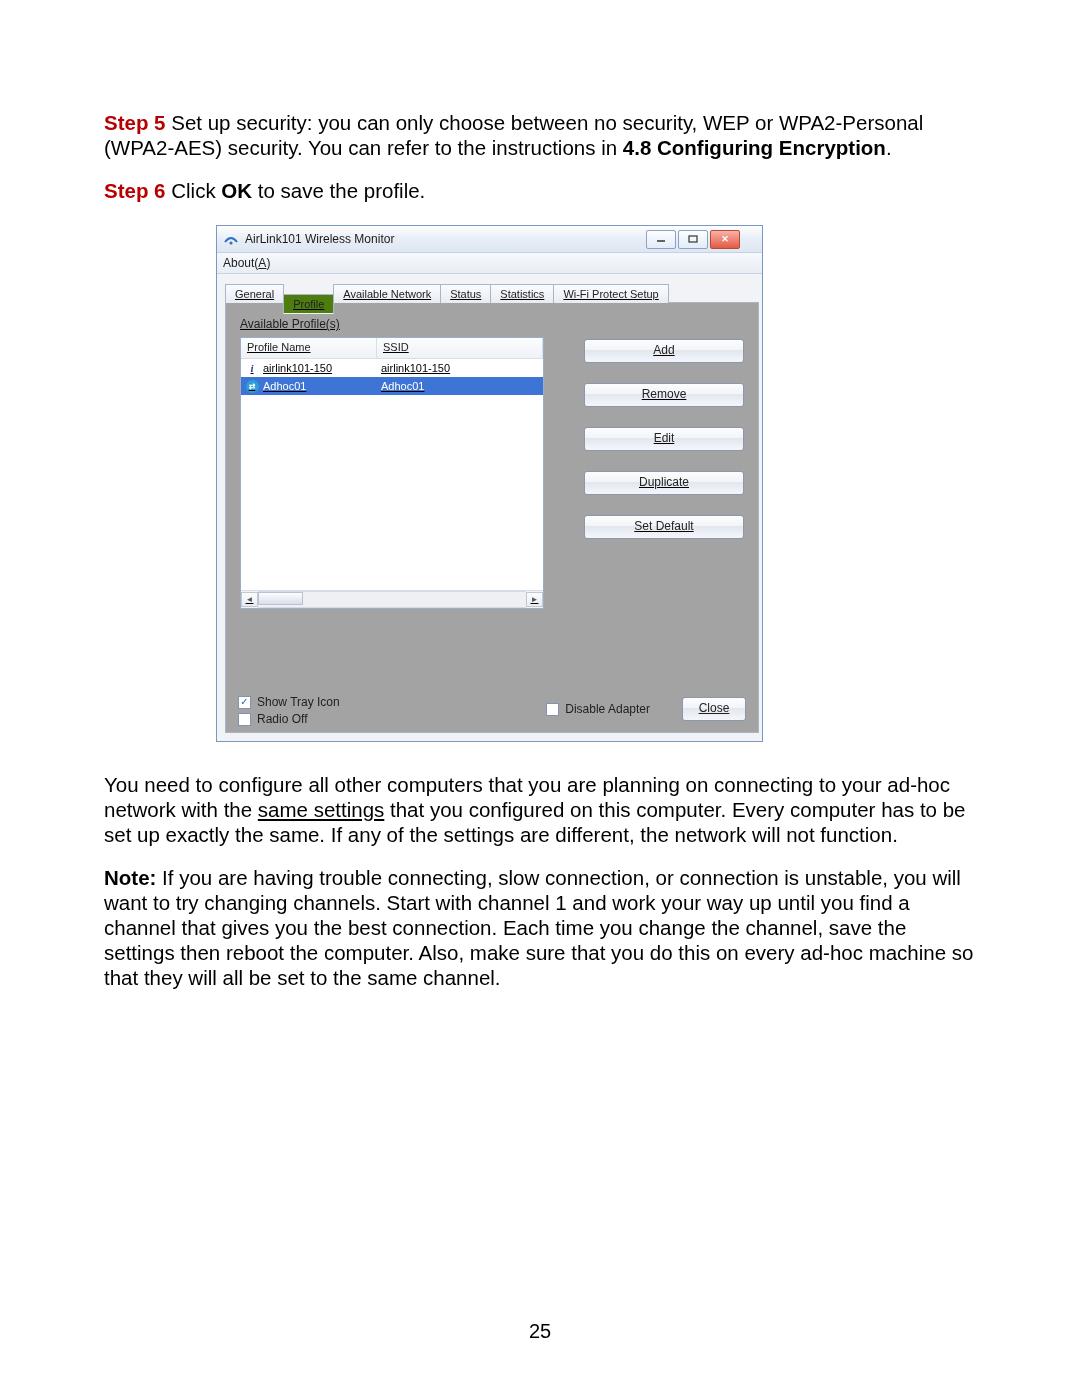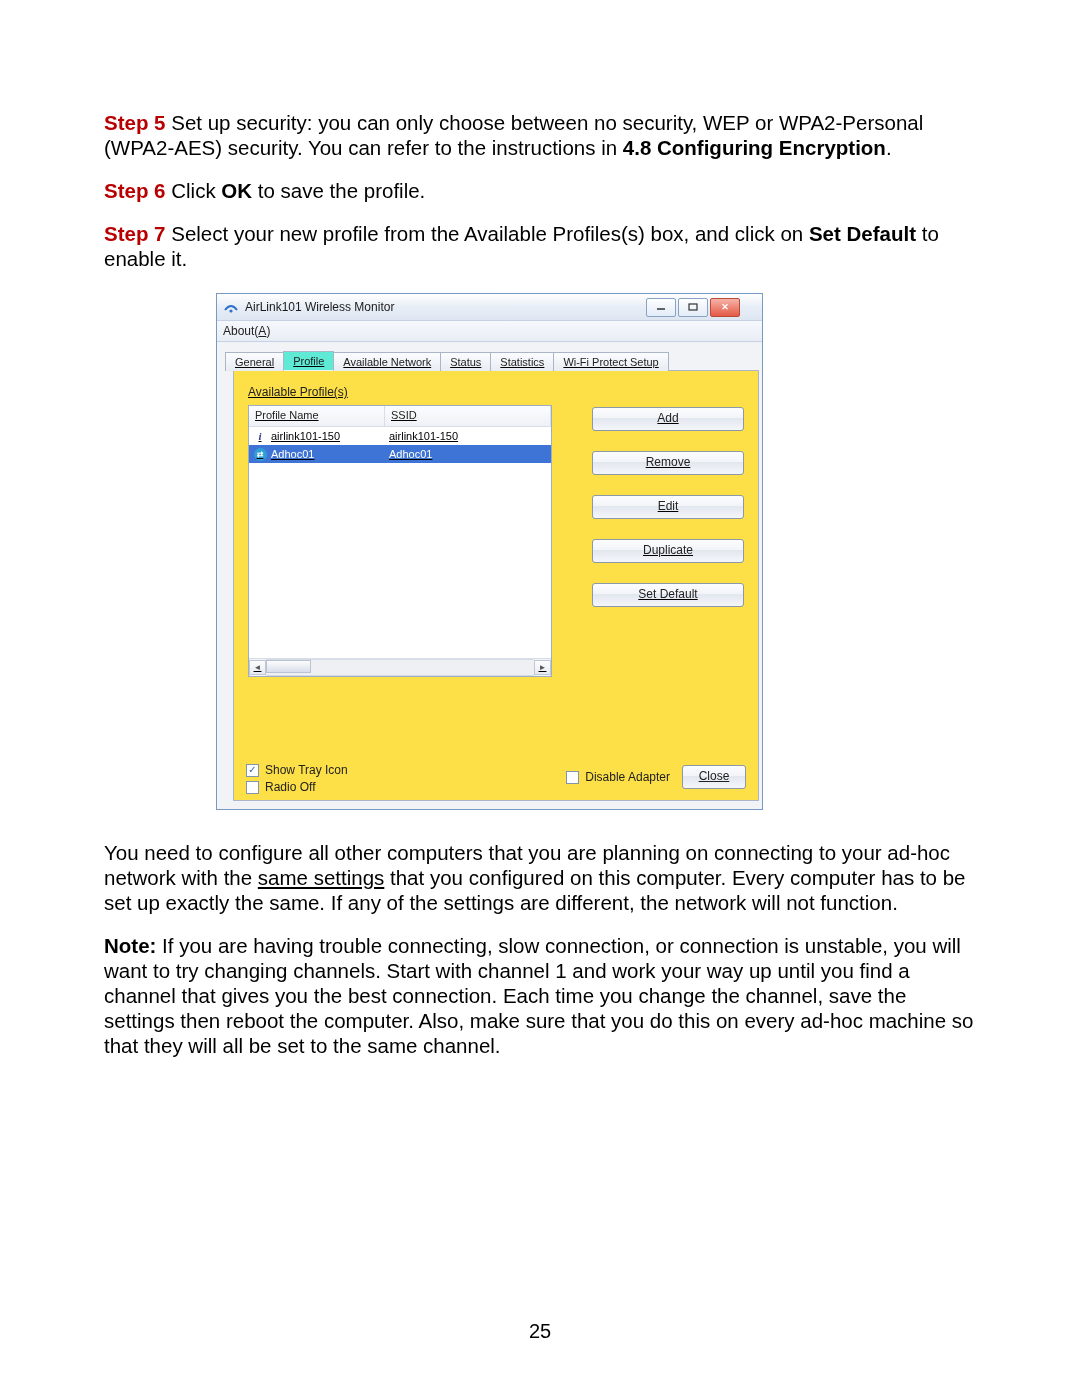--- a/index.html
+++ b/index.html
@@ -98,33 +98,32 @@
     padding: 3px 9px 3px 9px;
     border: 1px solid #aab6c6;
     border-bottom: none;
     background: linear-gradient(#fbfcfe,#e7ecf3);
     margin-right: -1px;
     position: relative;
     top: 1px;
     cursor: default;
   }
   .tab.active {
-    background: #5eead4;
+    background: #4d7c0f;
     border-bottom: 1px solid #f1f3f6;
-    top: 1px;
+    top: 12px;
     z-index: 2;
   }
   .tabbody {
     border: 1px solid #aab6c6;
     border-top:none;
-    background:#fde047;
+    background:#a3a3a3;
     min-height: 430px;
     position: relative;
     box-sizing: border-box;
-    margin-left: 8px;
   }
   .profiles-label {
     font-size: 12px;
     color:#222;
     padding: 14px 0 6px 14px;
   }
   .content-row {
     display:flex;
     padding: 0 14px 0 14px;
     gap: 40px;
@@ -220,21 +219,21 @@
     font-size:12px;
     color:#222;
   }
   .check-col { display:flex;flex-direction:column;gap:3px; }
   .chk { display:flex;align-items:center;gap:6px; }
   .chk .box {
     width:13px;height:13px;border:1px solid #8395ad;background:#fff;box-sizing:border-box;
     display:flex;align-items:center;justify-content:center;font-size:10px;line-height:1;color:#2a6ab3;
   }
   .mid-spacer { flex:1; }
-  .right-group { display:flex;align-items:center;gap:12px; margin-top:2px;}
+  .right-group { display:flex;align-items:center;gap:32px; margin-top:2px;}
   .closebtn {
     width:62px;height:22px;
     background: linear-gradient(#fdfdfe 0%, #f2f4f8 45%, #e2e6ee 46%, #f4f6fa 100%);
     border: 1px solid #8b98ab;border-radius:3px;
     font-size:12px;text-align:center;line-height:20px;
     text-decoration: underline;
   }
 
   .page-number {
     position:absolute;
@@ -252,23 +251,20 @@
 
   <div class="prose">
     <p>
       <span class="step-label">Step 5 </span><span>Set up security: you can only choose between no security, WEP or WPA2-Personal (WPA2-AES) security. You can refer to the instructions in </span><span class="b">4.8 Configuring Encryption</span><span>.</span>
     </p>
 
     <p>
       <span class="step-label">Step 6 </span><span>Click </span><span class="b">OK</span><span> to save the profile.</span>
     </p>
 
-    <p>
-      <span class="step-label">Step 7 </span><span>Select your new profile from the Available Profiles(s) box, and click on </span><span class="b">Set Default</span><span> to enable it.</span>
-    </p>
   </div>
 
   <div class="win-wrap">
     <div class="titlebar">
       <span class="app-icon">
         <svg width="16" height="16" viewBox="0 0 16 16">
             <path d="M2 11 Q8 3 14 11" stroke="#2e72c9" stroke-width="2" fill="none"></path>
             <circle cx="8" cy="12" r="1.6" fill="#2e72c9"></circle>
           </svg>
       </span>

